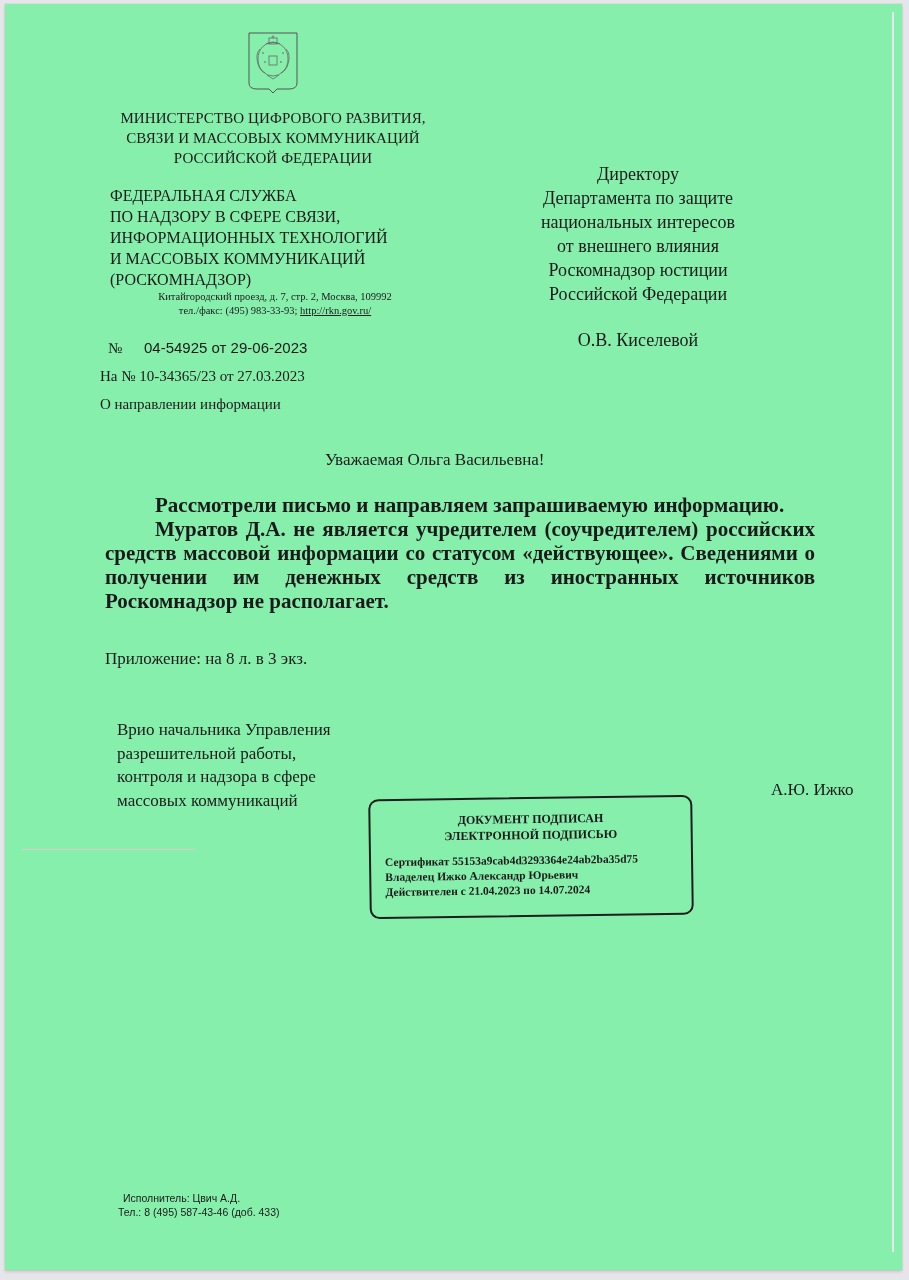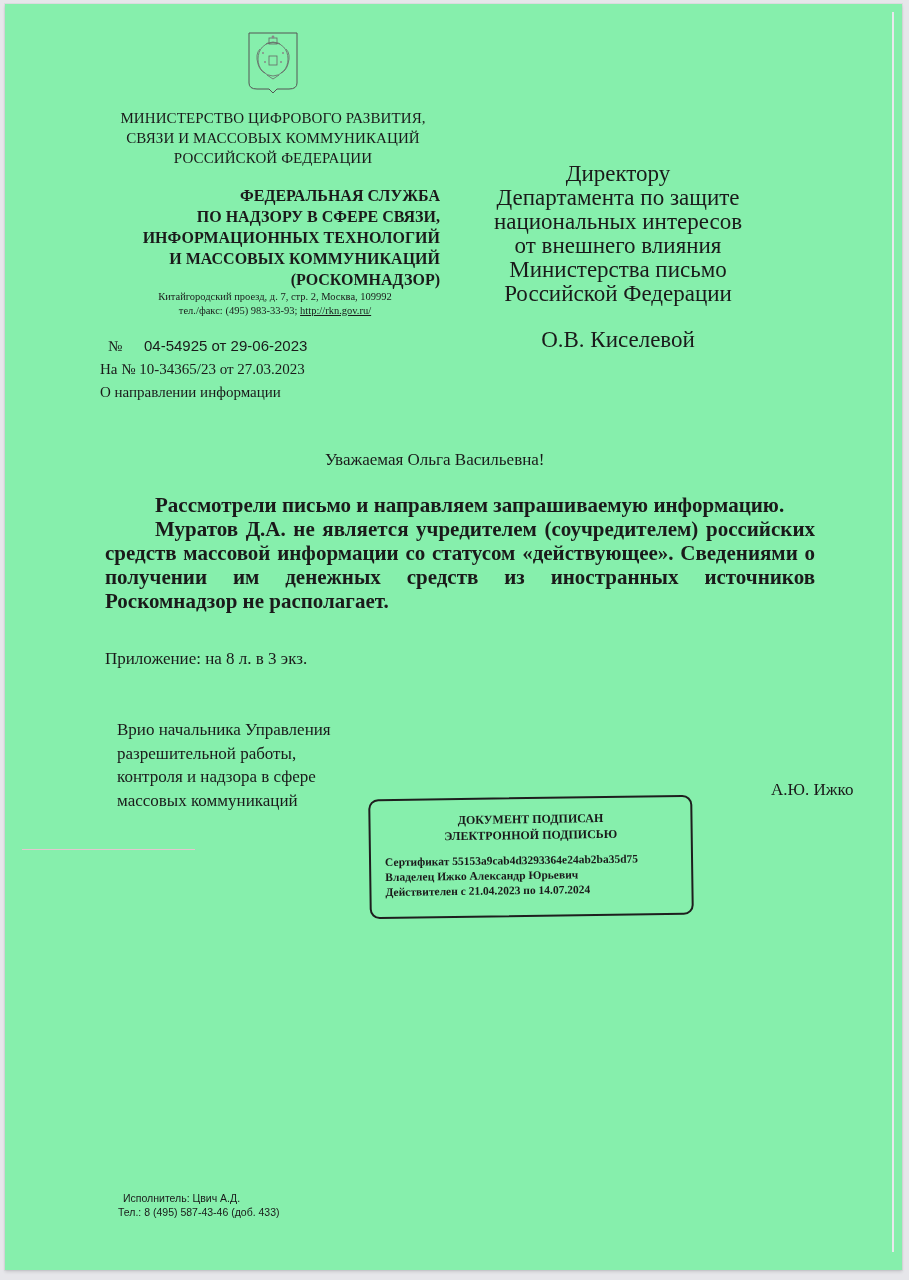--- a/index.html
+++ b/index.html
@@ -20,35 +20,35 @@
   }
   .emblem {
     position:absolute; left:238px; top:25px; width:60px; height:70px;
   }
   .ministry {
     position:absolute; left:103px; top:104px; width:330px;
     text-align:center; font-size:15px; line-height:20px; letter-spacing:0.1px;
   }
   .agency {
     position:absolute; left:105px; top:181px; width:330px;
-    text-align:right; font-size:16px; line-height:21px; font-weight:bold;
+    text-align:left; font-size:16px; line-height:21px; font-weight:normal;
   }
   .address {
     position:absolute; left:115px; top:286px; width:310px;
     text-align:center; font-size:10.5px; line-height:14px;
   }
   .address .link { text-decoration:underline; }
   .reg {
-    position:absolute; left:95px; top:330px; width:300px; font-size:15px; line-height:23px;
+    position:absolute; left:95px; top:330px; width:300px; font-size:15px; line-height:28px;
   }
   .reg .num { font-family:"Liberation Sans Narrow","Liberation Sans", sans-serif; font-size:15px; }
   .reg .nosign { display:inline-block; width:36px; padding-left:8px; }
   .addressee {
-    position:absolute; left:488px; top:158px; width:250px;
-    text-align:center; font-size:23px; line-height:24px;
+    position:absolute; left:508px; top:158px; width:250px;
+    text-align:center; font-size:18px; line-height:24px;
   }
   .addressee .name { margin-top:22px; }
   .salutation {
     position:absolute; left:320px; top:446px; font-size:17px;
     font-family:"Liberation Sans Narrow","Liberation Serif", serif;
   }
   .body-text {
     position:absolute; left:100px; top:489px; width:710px;
     font-size:21px; line-height:24px; text-align:justify;font-weight:bold;
   }
@@ -132,21 +132,21 @@
     </div>
     <div>На № 10-34365/23 от 27.03.2023</div>
     <div>О направлении информации</div>
   </div>
 
   <div class="addressee">
     <div>Директору</div>
     <div>Департамента по защите</div>
     <div>национальных интересов</div>
     <div>от внешнего влияния</div>
-    <div>Министерства письмо</div>
+    <div>Роскомнадзор юстиции</div>
     <div>Российской Федерации</div>
     <div class="name">О.В. Киселевой</div>
   </div>
 
   <div class="salutation">Уважаемая Ольга Васильевна!</div>
 
   <div class="body-text">
     <p>Рассмотрели письмо и направляем запрашиваемую информацию.</p>
     <p>Муратов Д.А. не является учредителем (соучредителем) российских средств массовой информации со статусом «действующее». Сведениями о получении им денежных средств из иностранных источников Роскомнадзор не располагает.</p>
   </div>

